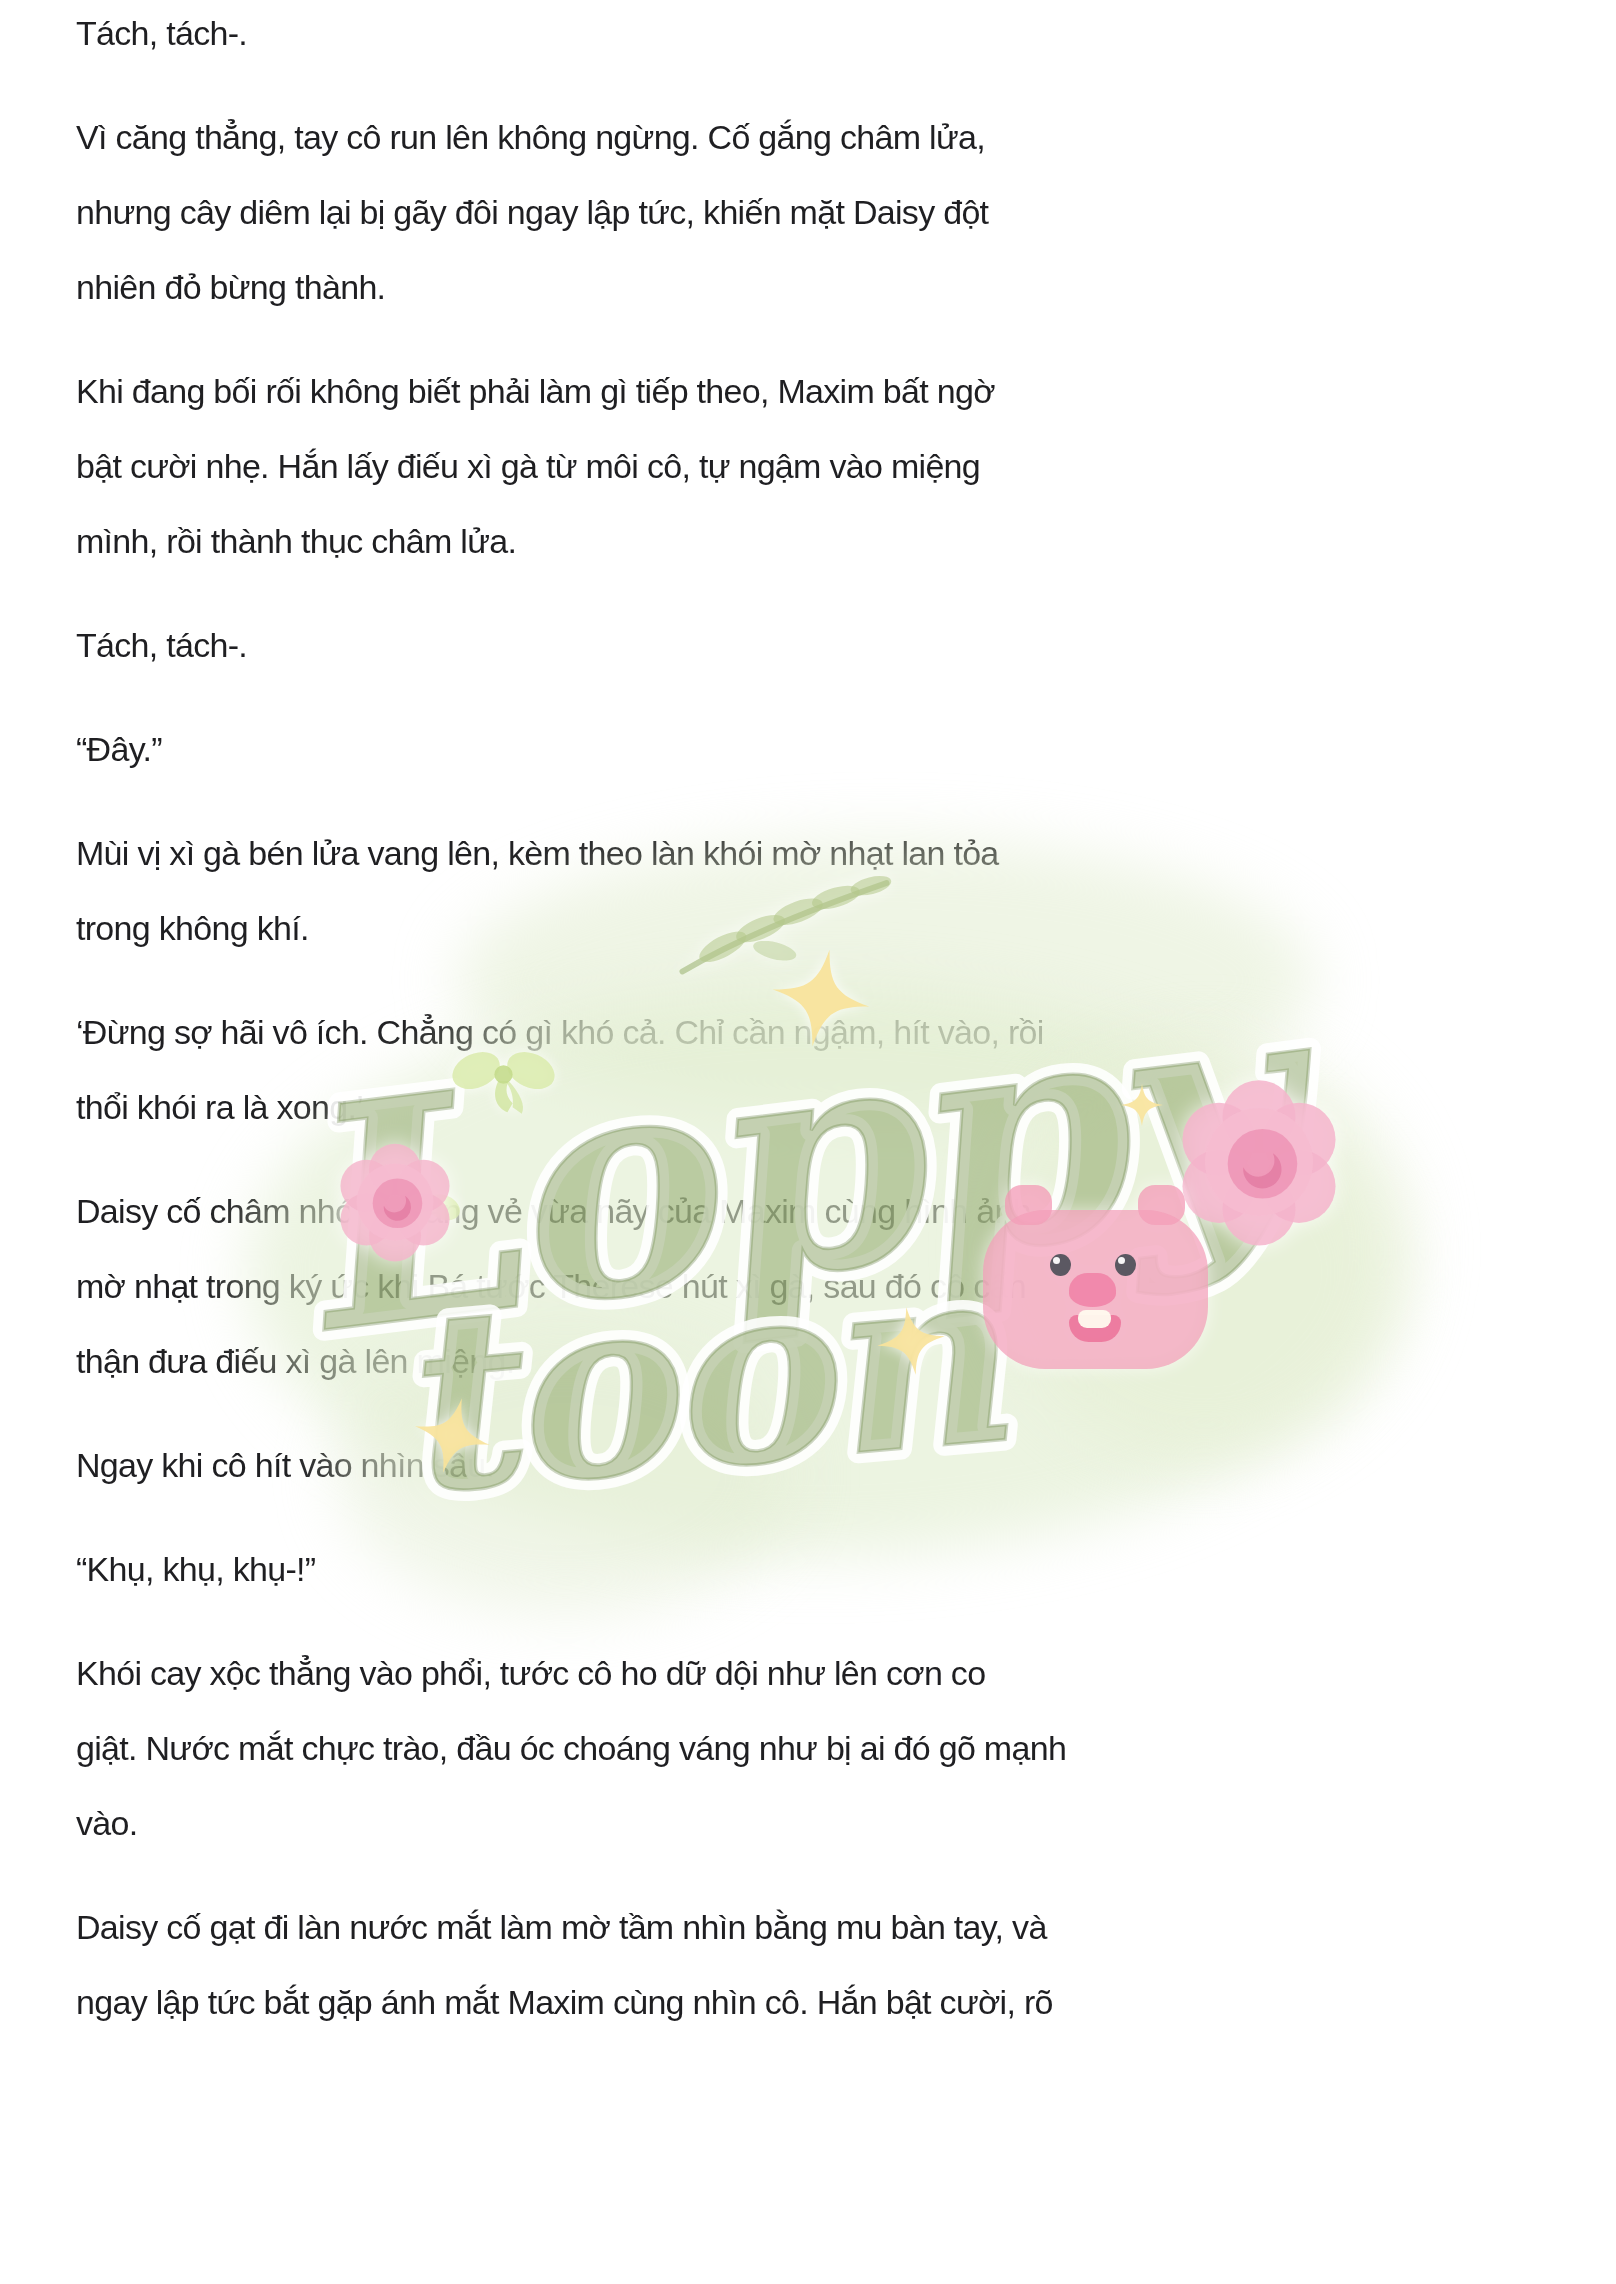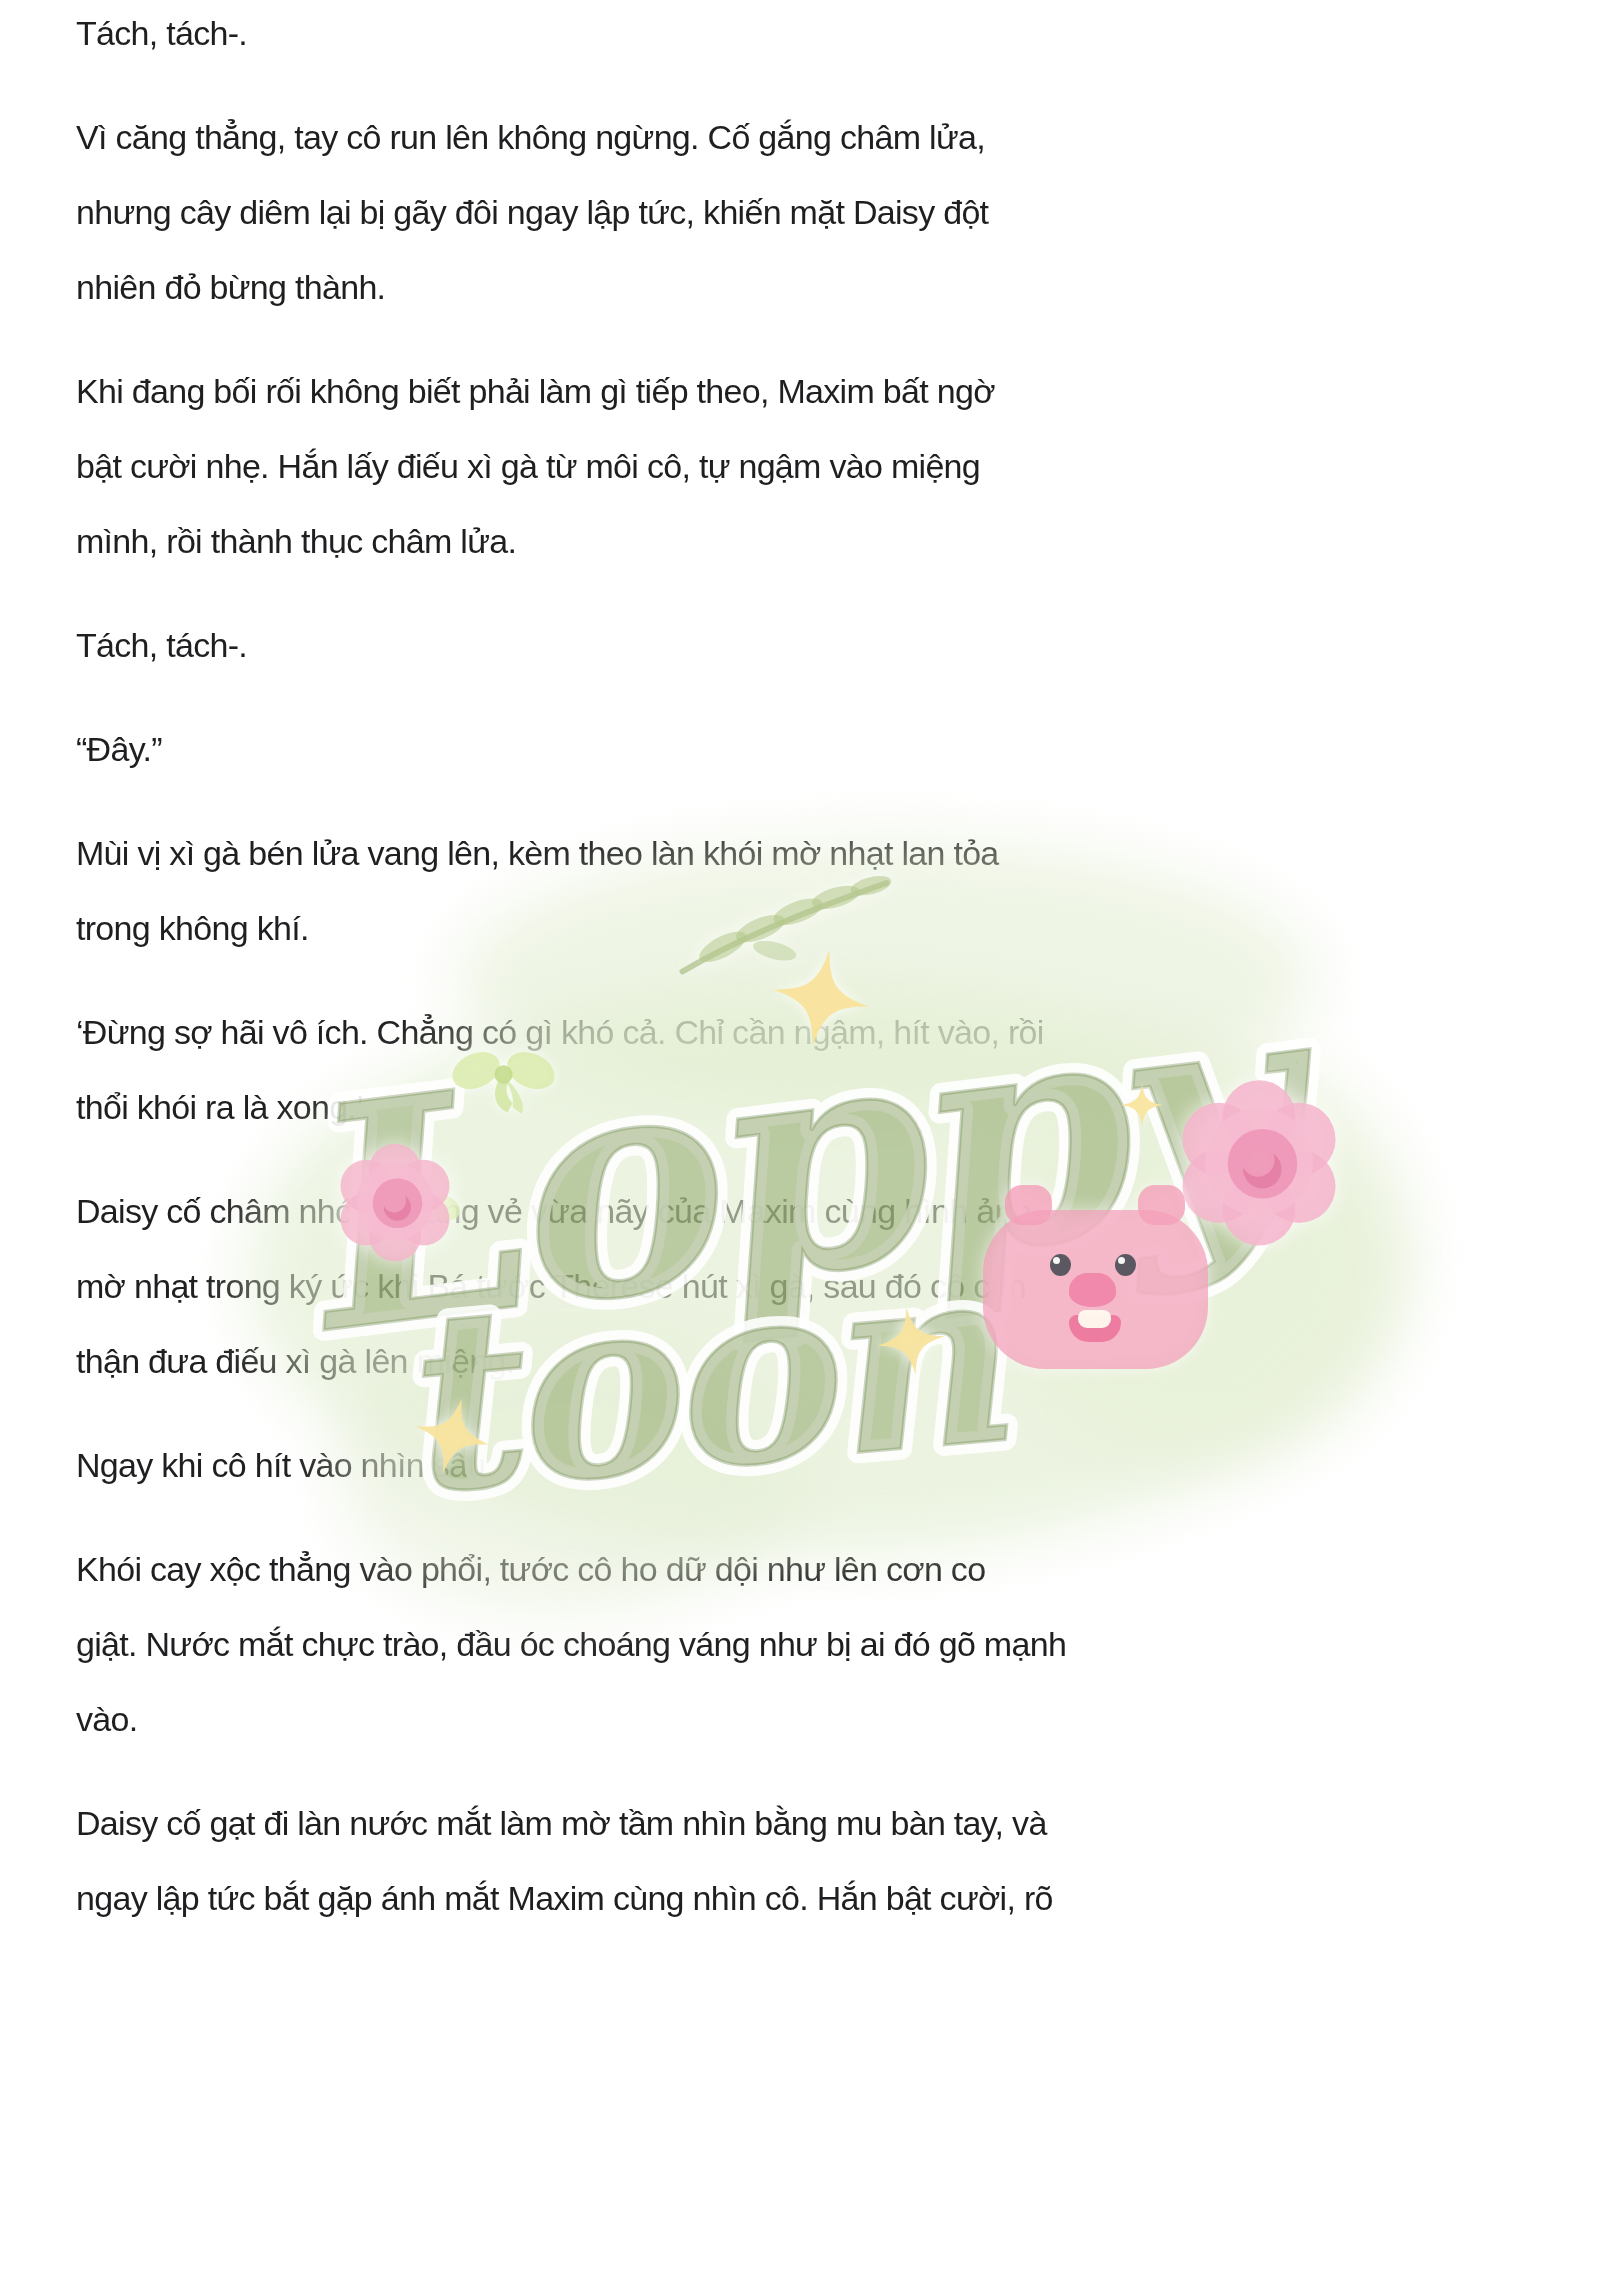--- a/index.html
+++ b/index.html
@@ -85,20 +85,21 @@
       <p class="para">Tách, tách-.</p>
       <p class="para">“Đây.”</p>
       <p class="para">Mùi vị xì gà bén lửa vang lên, kèm theo làn khói mờ nhạt lan tỏa
 trong không khí.</p>
       <p class="para">‘Đừng sợ hãi vô ích. Chẳng có gì khó cả. Chỉ cần ngậm, hít vào, rồi
 thổi khói ra là xong.’</p>
       <p class="para">Daisy cố châm nhớ lại dáng vẻ vừa nãy của Maxim cùng hình ảnh
 mờ nhạt trong ký ức khi Bá tước Therese hút xì gà, sau đó cô cẩn
 thận đưa điếu xì gà lên miệng.</p>
       <p class="para">Ngay khi cô hít vào nhìn sâu.</p>
+      <p class="para">“Khụ, khụ, khụ-!”</p>
       <p class="para">Khói cay xộc thẳng vào phổi, tước cô ho dữ dội như lên cơn co
 giật. Nước mắt chực trào, đầu óc choáng váng như bị ai đó gõ mạnh
 vào.</p>
       <p class="para">Daisy cố gạt đi làn nước mắt làm mờ tầm nhìn bằng mu bàn tay, và
 ngay lập tức bắt gặp ánh mắt Maxim cùng nhìn cô. Hắn bật cười, rõ</p>
     </main>
 
   <div class="watermark" aria-hidden="true">
 
     <div class="wm-blob blob1"></div>

